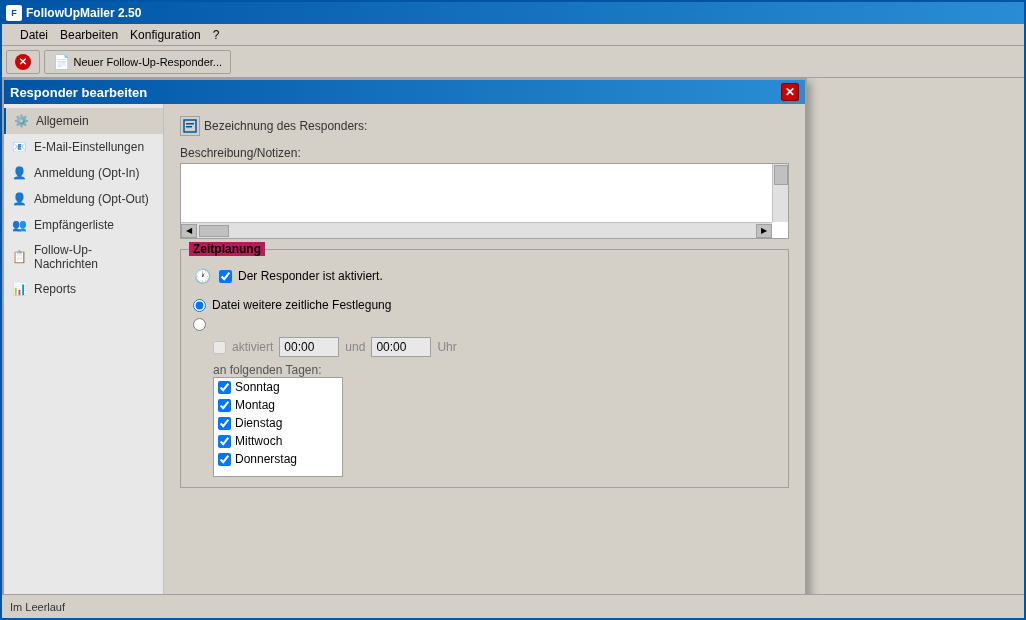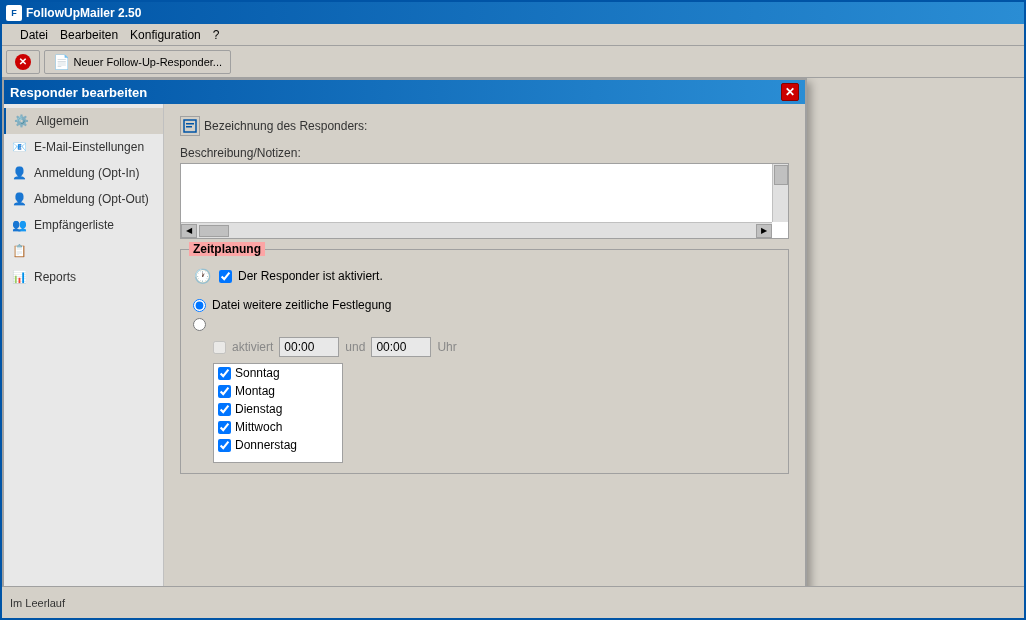--- a/index.html
+++ b/index.html
@@ -27,21 +27,21 @@
     .sidebar-item { display: flex; align-items: center; gap: 6px; padding: 4px 10px; cursor: pointer; font-size: 12px; color: #333; }
     .sidebar-item-icon { width: 16px; height: 16px; display: flex; align-items: center; justify-content: center; font-size: 11px; flex-shrink: 0; }
 
     .sidebar-spacer { flex: 1; }
     .sidebar-divider { height: 4px; background: repeating-linear-gradient(90deg, #a0a0a0 0, #a0a0a0 2px, transparent 2px, transparent 4px); margin: 2px 0; }
 
     .sidebar-nav-item { display: flex; align-items: center; gap: 8px; padding: 8px 10px; cursor: pointer; font-size: 13px; background: #c8c8c8; border-top: 1px solid #a0a0a0; border-bottom: 1px solid #a0a0a0; }
     .sidebar-nav-item.active { background: #e8a000; color: white; }
     .sidebar-nav-icon { width: 20px; height: 20px; border-radius: 50%; display: flex; align-items: center; justify-content: center; font-size: 12px; }
 
-    .status-bar { height: 32px; background: #d4d0c8; border-top: 1px solid #a0a0a0; display: flex; align-items: center; padding: 0 8px; font-size: 11px; color: #333; }
+    .status-bar { height: 24px; background: #d4d0c8; border-top: 1px solid #a0a0a0; display: flex; align-items: center; padding: 0 8px; font-size: 11px; color: #333; }
 
     
     .dialog { position: absolute; top: 0; left: 0; width: 805px; height: 580px; background: #d4d0c8; border: 2px solid #a0a0a0; box-shadow: 4px 4px 8px rgba(0,0,0,0.3); display: flex; flex-direction: column; }
 
     .dialog-titlebar { background: linear-gradient(to right, #0054a6, #2a8dd4); height: 24px; display: flex; align-items: center; justify-content: space-between; padding: 0 6px; color: white; font-size: 13px; font-weight: bold; }
     .dialog-close-btn { width: 18px; height: 18px; background: #cc0000; border: 1px solid #880000; display: flex; align-items: center; justify-content: center; color: white; font-size: 12px; cursor: pointer; border-radius: 2px; }
 
     .dialog-body { display: flex; flex: 1; overflow: hidden; }
 
     
@@ -168,20 +168,21 @@
           <div class="dialog-nav-item">
             <div class="dialog-nav-icon" style="color:orange;">👤</div>
             <span>Abmeldung (Opt-Out)</span>
           </div>
           <div class="dialog-nav-item">
             <div class="dialog-nav-icon">👥</div>
             <span>Empfängerliste</span>
           </div>
           <div class="dialog-nav-item">
             <div class="dialog-nav-icon">📋</div>
+            <span>Follow-Up-Nachrichten</span>
           </div>
           <div class="dialog-nav-item">
             <div class="dialog-nav-icon">📊</div>
             <span>Reports</span>
           </div>
         </div>
 
         <div class="dialog-content">
 
           <div class="form-group">
@@ -207,21 +208,21 @@
               <div class="textarea-hscrollbar">
                 <div class="textarea-hscrollbar-btn">◀</div>
                 <div class="textarea-hscrollbar-thumb"></div>
                 <div style="flex:1;"></div>
                 <div class="textarea-hscrollbar-btn">▶</div>
               </div>
             </div>
           </div>
 
           <div style="border: 1px solid #a0a0a0; padding: 10px 12px; margin-top: 8px; position:relative;">
-            <div style="position:absolute; top:-8px; left:8px; background:#fca5a5; padding:0 4px; font-size:12px; font-weight:bold;">Zeitplanung</div>
+            <div style="position:absolute; top:-8px; left:8px; background:#be185d; padding:0 4px; font-size:12px; font-weight:bold;">Zeitplanung</div>
 
             <div class="checkbox-row">
               <div style="width:20px;height:20px;display:flex;align-items:center;justify-content:center;font-size:14px;">🕐</div>
               <input type="checkbox" checked="" style="">
               <label>Der Responder ist aktiviert.</label>
             </div>
 
 
             <div style="margin-top:12px;">
               <div class="radio-row">
@@ -234,20 +235,21 @@
 
               <div class="inline-row" style="margin-left:20px; color:#888;">
                 <input type="checkbox" disabled="" style="">
                 <span>aktiviert</span>
                 <input type="text" class="time-input" style="background: rgb(232, 232, 232);" value="00:00">
                 <span>und</span>
                 <input type="text" class="time-input" style="background: rgb(232, 232, 232);" value="00:00">
                 <span>Uhr</span>
               </div>
 
+              <div class="days-label" style="margin-top:6px;">an folgenden Tagen:</div>
 
               <div class="days-list" style="position:relative;">
                 <div class="days-list-item">
                   <input type="checkbox" checked="" style="">
                   <span>Sonntag</span>
                 </div>
                 <div class="days-list-item">
                   <input type="checkbox" checked="" style="">
                   <span>Montag</span>
                 </div>

